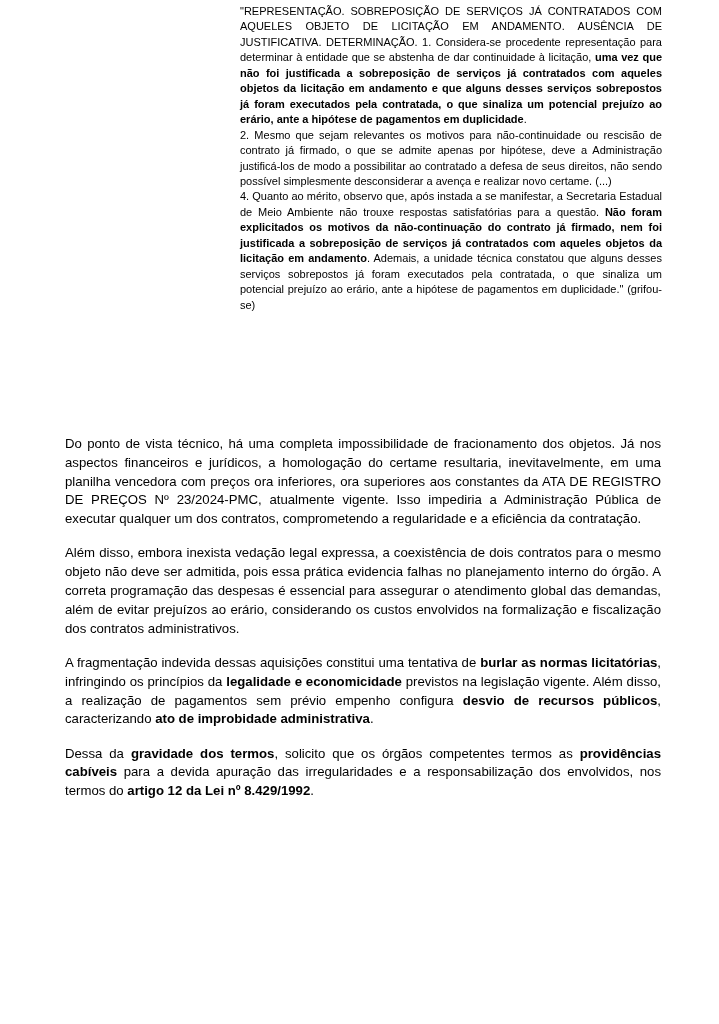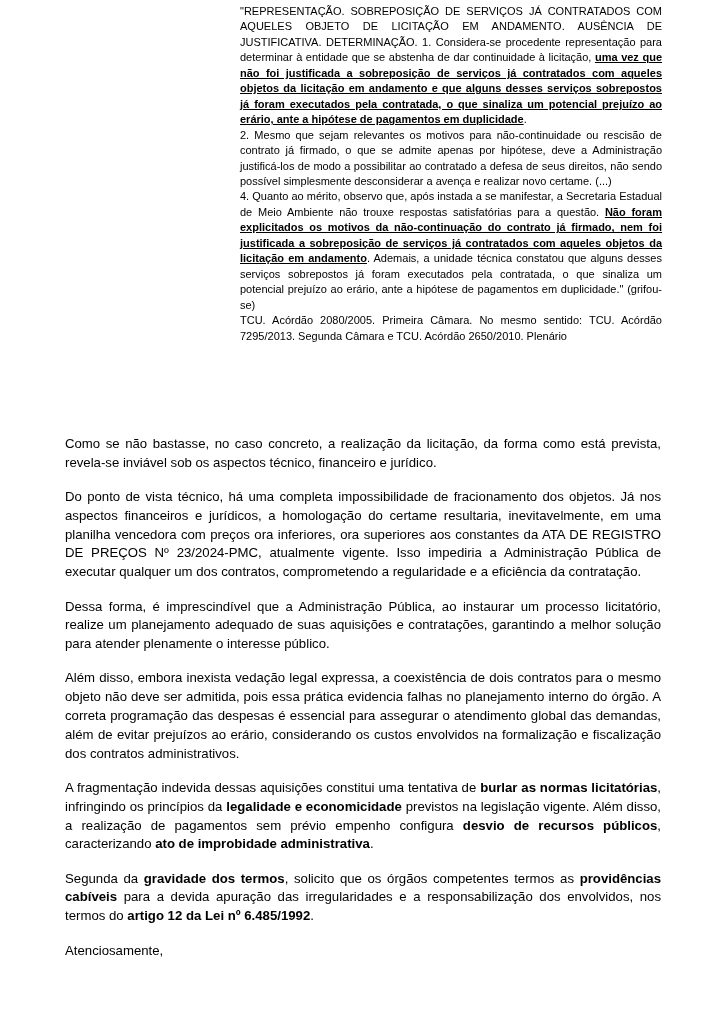--- a/index.html
+++ b/index.html
@@ -27,37 +27,33 @@
     position: absolute;
     left: 65px;
     top: 435px;
     width: 596px;
     font-size: 13.2px;
     line-height: 18.8px;
     text-align: justify;
   }
   .body-text p { margin: 0 0 15.5px 0; }
   .b { font-weight: bold; }
-  .u { text-decoration: underline; }
+  .u { }
 </style>
 </head>
 <body>
 
 <div class="page">
 
   <section class="quote">
     <p><span>"REPRESENTAÇÃO. SOBREPOSIÇÃO DE SERVIÇOS JÁ CONTRATADOS COM AQUELES OBJETO DE LICITAÇÃO EM ANDAMENTO. AUSÊNCIA DE JUSTIFICATIVA. DETERMINAÇÃO. 1. Considera-se procedente representação para determinar à entidade que se abstenha de dar continuidade à licitação, </span><span class="b u">uma vez que não foi justificada a sobreposição de serviços já contratados com aqueles objetos da licitação em andamento e que alguns desses serviços sobrepostos já foram executados pela contratada, o que sinaliza um potencial prejuízo ao erário, ante a hipótese de pagamentos em duplicidade</span><span>.</span></p>
     <p><span>2. Mesmo que sejam relevantes os motivos para não-continuidade ou rescisão de contrato já firmado, o que se admite apenas por hipótese, deve a Administração justificá-los de modo a possibilitar ao contratado a defesa de seus direitos, não sendo possível simplesmente desconsiderar a avença e realizar novo certame. (...)</span></p>
     <p><span>4. Quanto ao mérito, observo que, após instada a se manifestar, a Secretaria Estadual de Meio Ambiente não trouxe respostas satisfatórias para a questão. </span><span class="b u">Não foram explicitados os motivos da não-continuação do contrato já firmado, nem foi justificada a sobreposição de serviços já contratados com aqueles objetos da licitação em andamento</span><span>. Ademais, a unidade técnica constatou que alguns desses serviços sobrepostos já foram executados pela contratada, o que sinaliza um potencial prejuízo ao erário, ante a hipótese de pagamentos em duplicidade." (grifou-se)</span></p>
-    <p><span>TCU. Acórdão 2080/2005. Primeira Câmara. No mesmo sentido: TCU. Acórdão 7295/2013. Segunda Câmara e TCU. Acórdão 2650/2010. Plenário</span></p>
   </section>
 
   <section class="body-text">
-    <p><span>Como se não bastasse, no caso concreto, a realização da licitação, da forma como está prevista, revela-se inviável sob os aspectos técnico, financeiro e jurídico.</span></p>
     <p><span>Do ponto de vista técnico, há uma completa impossibilidade de fracionamento dos objetos. Já nos aspectos financeiros e jurídicos, a homologação do certame resultaria, inevitavelmente, em uma planilha vencedora com preços ora inferiores, ora superiores aos constantes da ATA DE REGISTRO DE PREÇOS Nº 23/2024-PMC, atualmente vigente. Isso impediria a Administração Pública de executar qualquer um dos contratos, comprometendo a regularidade e a eficiência da contratação.</span></p>
-    <p><span>Dessa forma, é imprescindível que a Administração Pública, ao instaurar um processo licitatório, realize um planejamento adequado de suas aquisições e contratações, garantindo a melhor solução para atender plenamente o interesse público.</span></p>
     <p><span>Além disso, embora inexista vedação legal expressa, a coexistência de dois contratos para o mesmo objeto não deve ser admitida, pois essa prática evidencia falhas no planejamento interno do órgão. A correta programação das despesas é essencial para assegurar o atendimento global das demandas, além de evitar prejuízos ao erário, considerando os custos envolvidos na formalização e fiscalização dos contratos administrativos.</span></p>
     <p><span>A fragmentação indevida dessas aquisições constitui uma tentativa de </span><span class="b">burlar as normas licitatórias</span><span>, infringindo os princípios da </span><span class="b">legalidade e economicidade</span><span> previstos na legislação vigente. Além disso, a realização de pagamentos sem prévio empenho configura </span><span class="b">desvio de recursos públicos</span><span>, caracterizando </span><span class="b">ato de improbidade administrativa</span><span>.</span></p>
-    <p><span>Segunda da </span><span class="b">gravidade dos termos</span><span>, solicito que os órgãos competentes termos as </span><span class="b">providências cabíveis</span><span> para a devida apuração das irregularidades e a responsabilização dos envolvidos, nos termos do </span><span class="b">artigo 12 da Lei nº 6.485/1992</span><span>.</span></p>
-    <p>Atenciosamente,</p>
+    <p><span>Dessa da </span><span class="b">gravidade dos termos</span><span>, solicito que os órgãos competentes termos as </span><span class="b">providências cabíveis</span><span> para a devida apuração das irregularidades e a responsabilização dos envolvidos, nos termos do </span><span class="b">artigo 12 da Lei nº 8.429/1992</span><span>.</span></p>
   </section>
 
 </div>
 
 </body></html>

